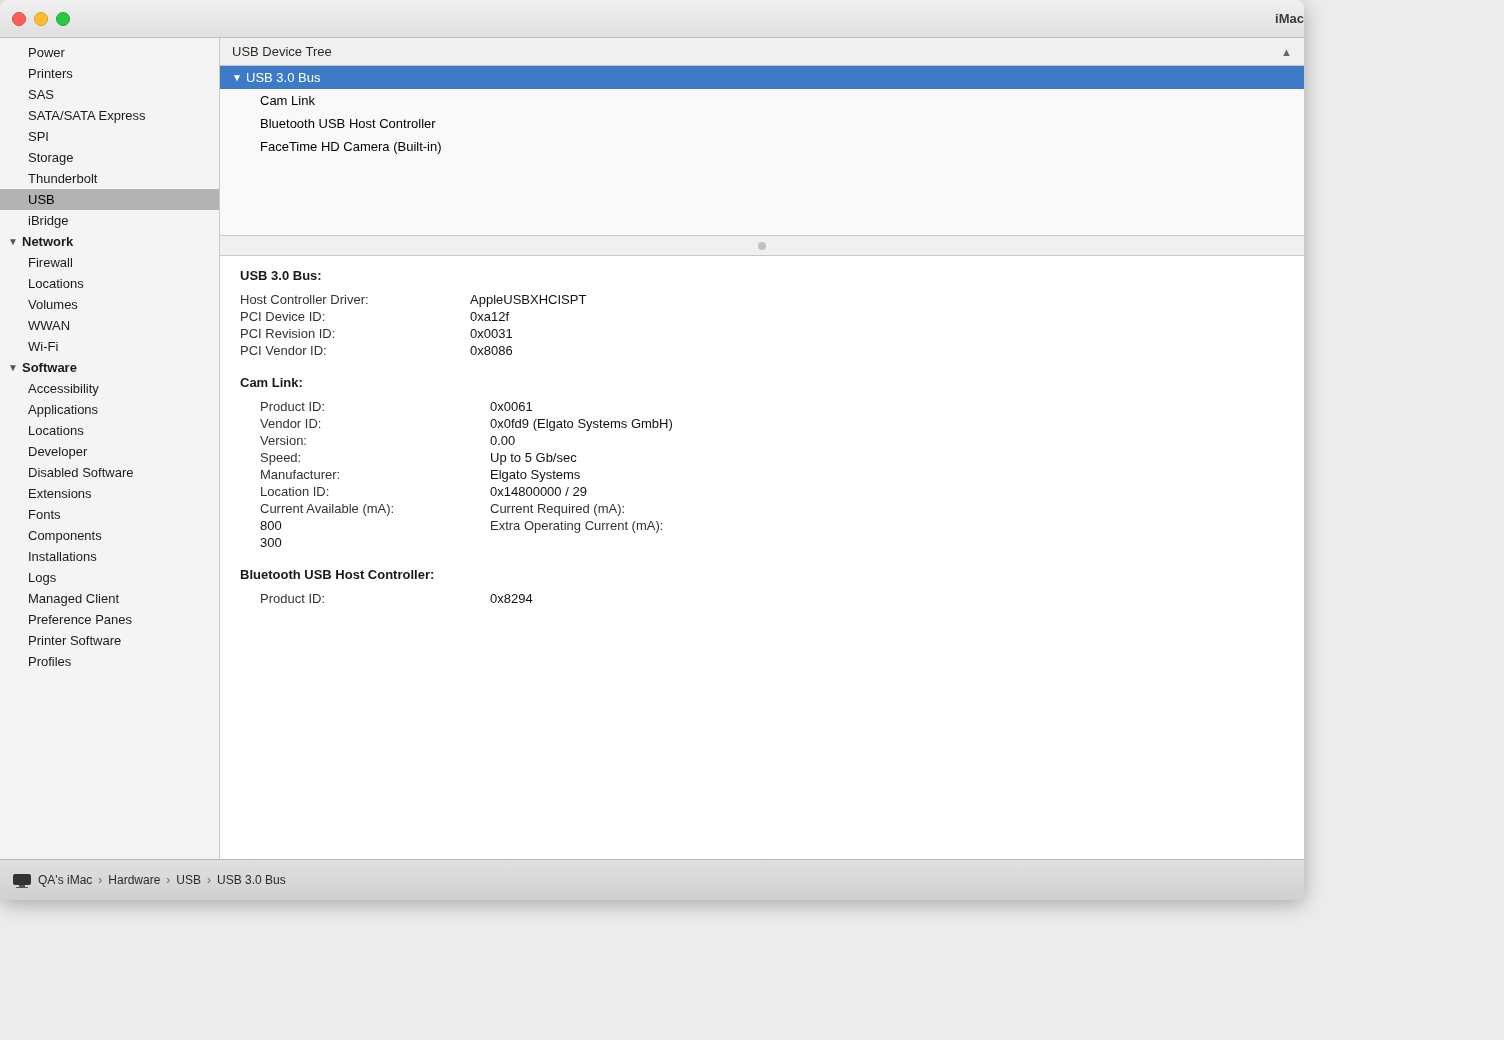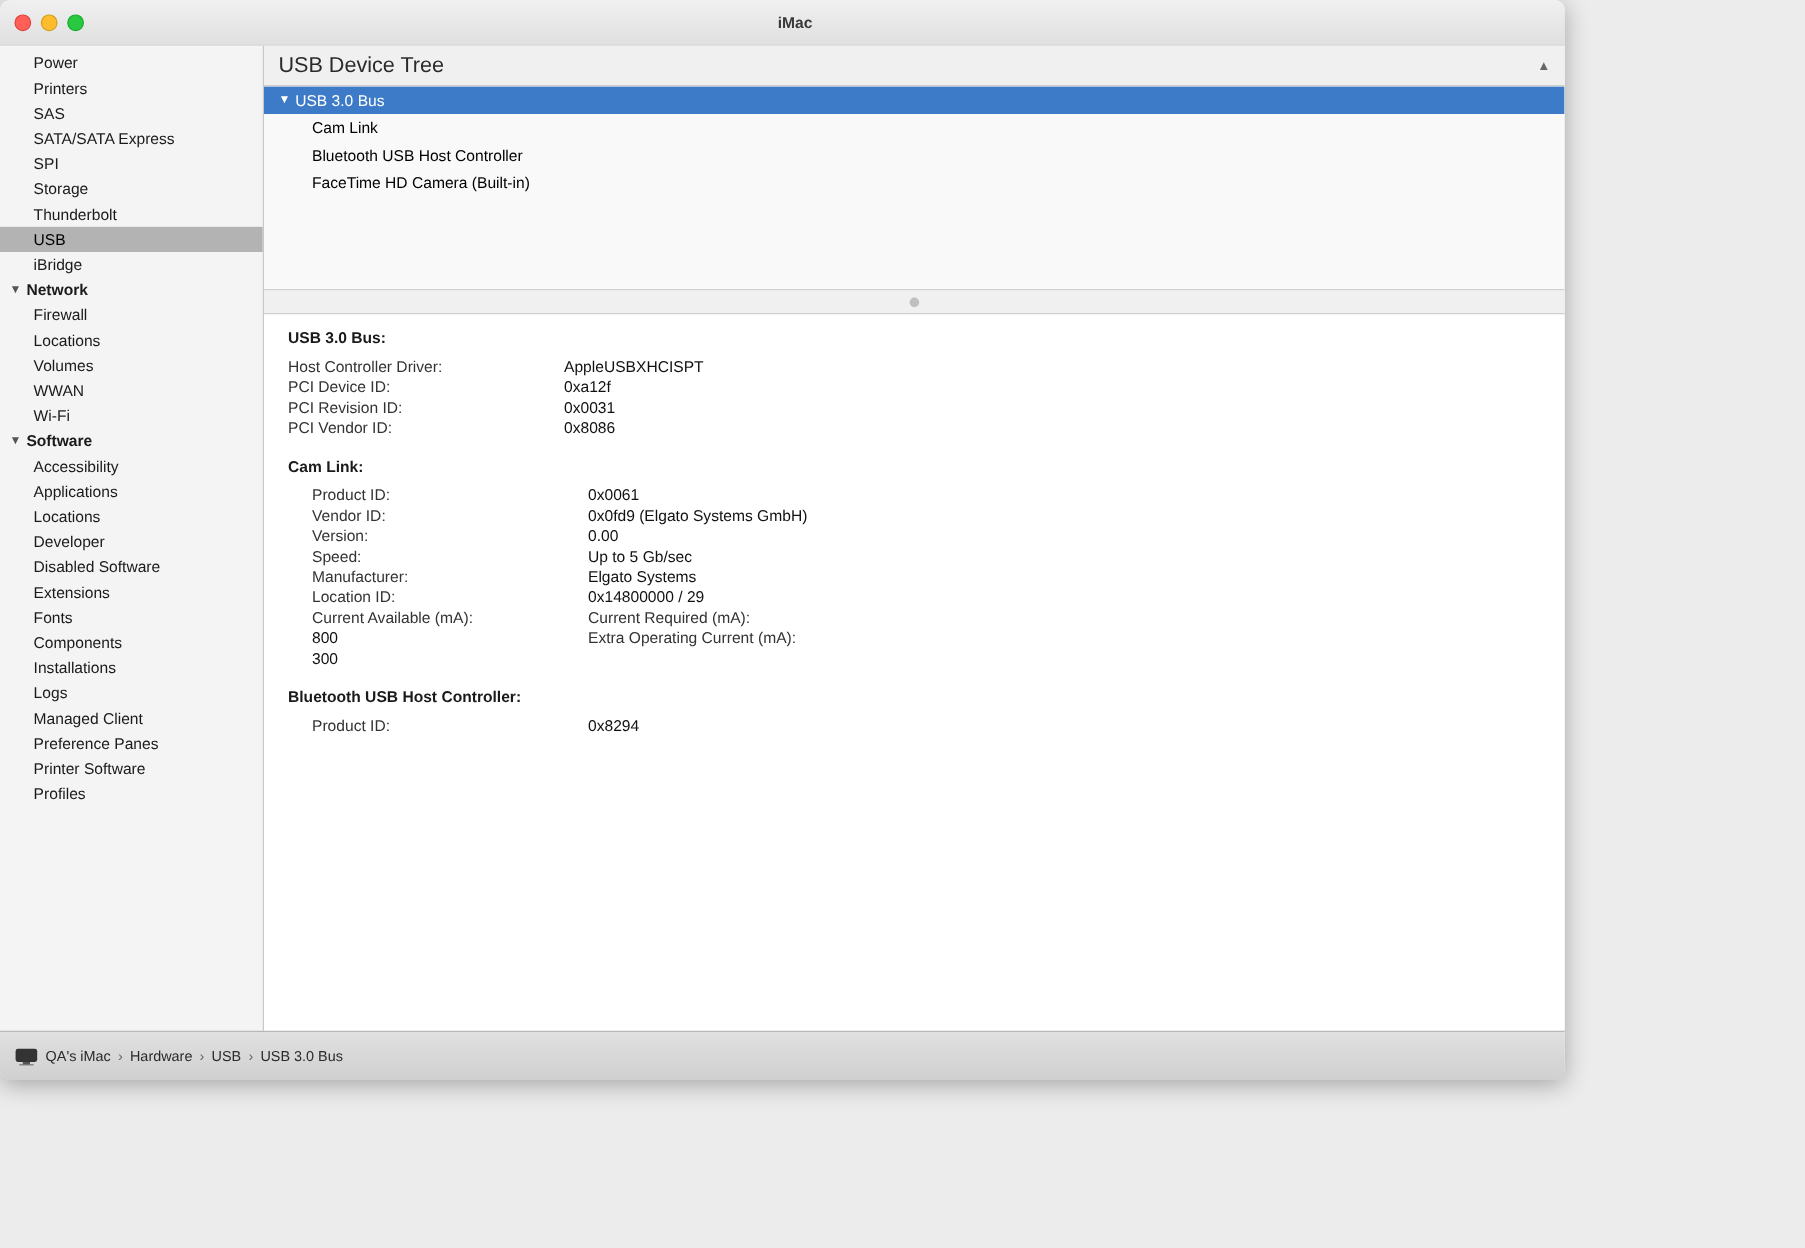--- a/index.html
+++ b/index.html
@@ -15,21 +15,21 @@
       border-radius: 8px;
       box-shadow: 0 4px 20px rgba(0,0,0,0.3);
     }
 
     
     .title-bar {
       height: 38px;
       background: linear-gradient(to bottom, #f0f0f0, #e0e0e0);
       display: flex;
       align-items: center;
-      justify-content: center;
+      justify-content: flex-end;
       position: relative;
       border-bottom: 1px solid #c0c0c0;
       border-radius: 8px 8px 0 0;
       flex-shrink: 0;
       padding-left: 21px;
     }
     .traffic-lights {
       position: absolute;
       left: 12px;
       display: flex;
@@ -112,21 +112,21 @@
     .usb-tree-header {
       display: flex;
       align-items: center;
       justify-content: space-between;
       padding: 6px 12px;
       background: #f0f0f0;
       border-bottom: 1px solid #c8c8c8;
       flex-shrink: 0;
     }
     .usb-tree-header-title {
-      font-size: 18px;
+      font-size: 13px;
       font-weight: 500;
       color: #2a2a2a;
     }
 
     
     .tree-panel {
       height: 170px;
       overflow-y: auto;
       border-bottom: 1px solid #c8c8c8;
       flex-shrink: 0;

